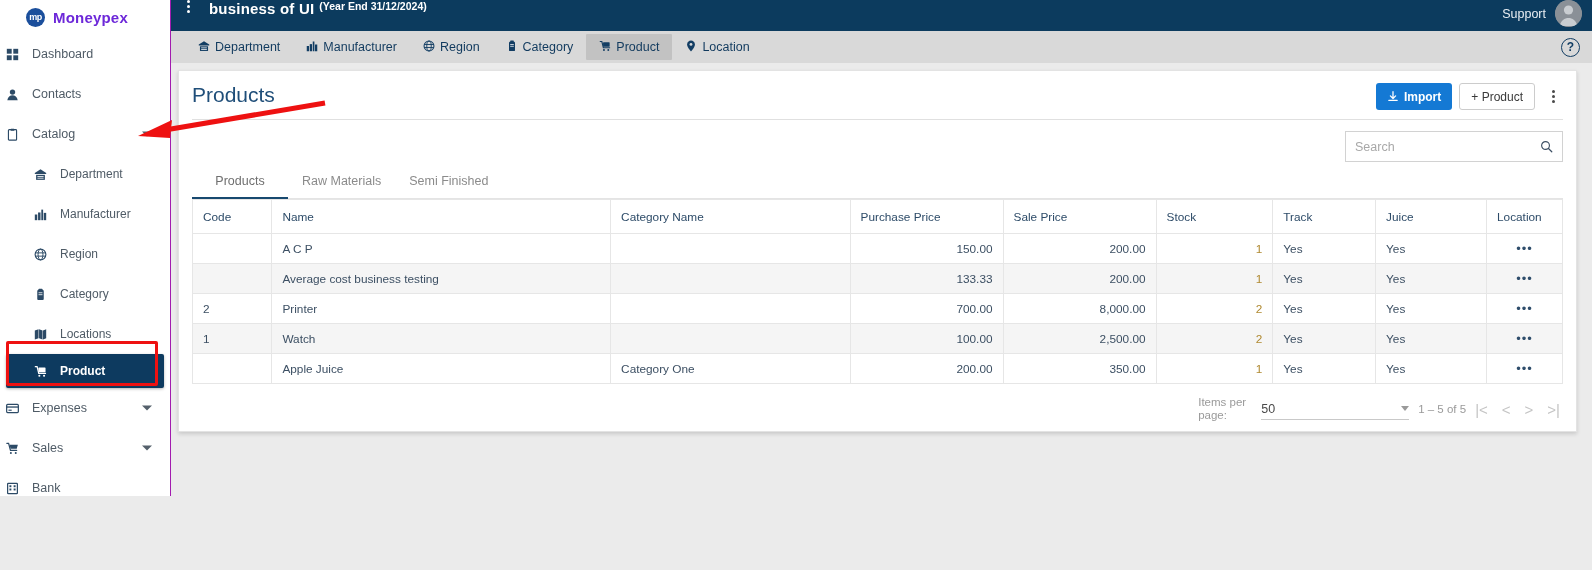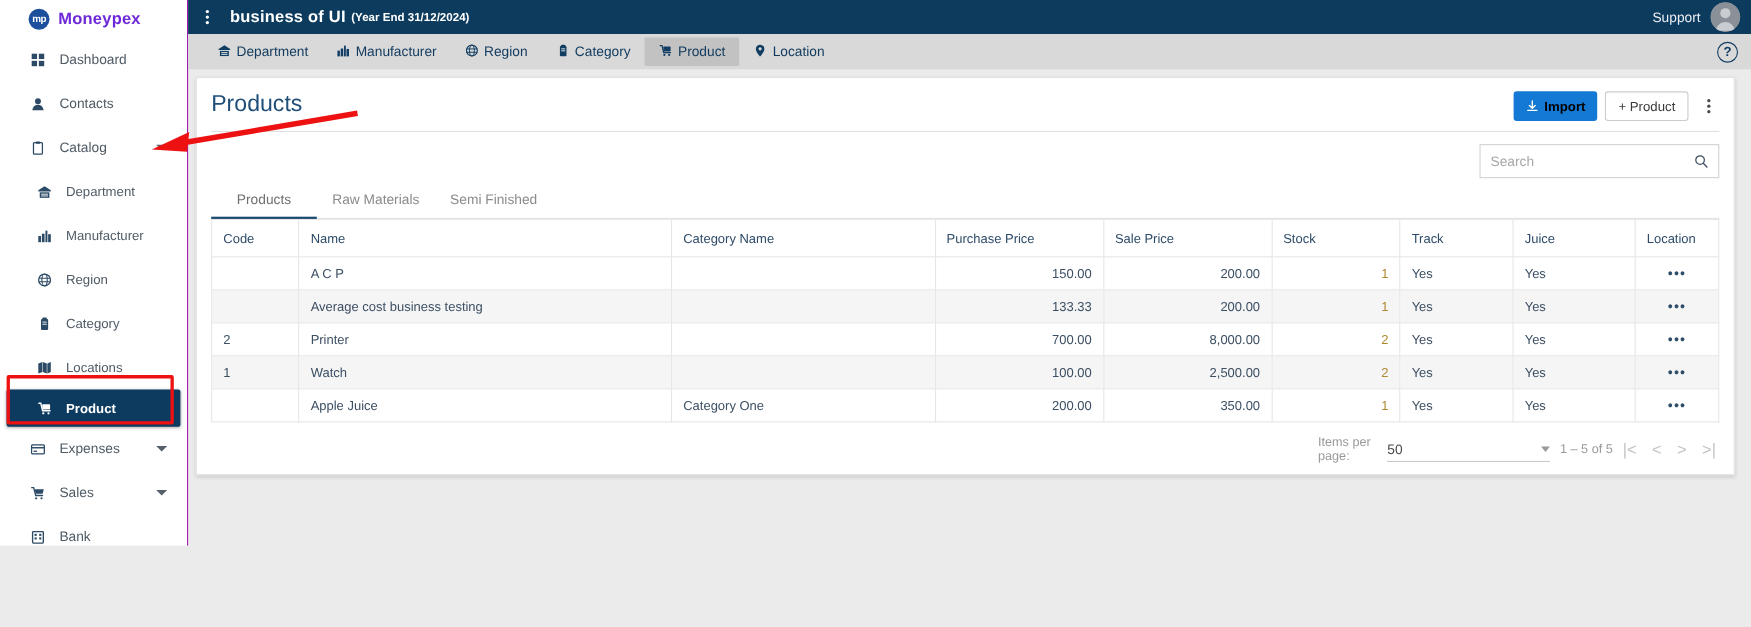--- a/index.html
+++ b/index.html
@@ -25,21 +25,21 @@
     width: 19px; height: 19px; border-radius: 50%;
     background: #1b4f9c; color: #fff;
     font-size: 9px; font-weight: bold;
     display: flex; align-items: center; justify-content: center;
     letter-spacing: -0.5px;
   }
   .logo-text { font-size: 15px; font-weight: bold; color: #6d28d9; letter-spacing: 0.2px; }
 
   .nav-item {
     display: flex; align-items: center;
-    height: 40px; padding-left: 28px; cursor: pointer;
+    height: 40px; padding-left: 6px; cursor: pointer;
     color: #4f5b66; font-size: 12.5px; position: relative;
   }
   .nav-item .ic {
     width: 20px; display: flex; align-items: center; justify-content: flex-start;
     color: #2c4a66; flex: 0 0 20px;
   }
   .nav-item .lbl { margin-left: 6px; }
   .nav-item.sub { padding-left: 34px; font-size: 12px; }
   .nav-item .caret {
     position: absolute; right: 18px; top: 50%;
@@ -57,21 +57,21 @@
   .nav-item.active-sub .lbl { font-weight: bold; font-size: 12px; }
   .red-box {
     position: absolute; left: 6px; top: 341px; width: 152px; height: 45px;
     border: 3px solid #ee1111; border-radius: 2px; pointer-events: none; z-index: 40;
   }
 
   
   .topbar {
     position: absolute; left: 171px; top: 0; width: 1421px; height: 31px;
     background: #0c3b5e; color: #fff;
-    display: flex; align-items: center;
+    display: flex; align-items: flex-start;
   }
   .kebab-v {
     width: 22px; margin-left: 6px;
     display: flex; flex-direction: column; align-items: center; gap: 2px;
     cursor: pointer;
   }
   .kebab-v i { width: 3px; height: 3px; background: #fff; border-radius: 50%; display: block; }
   .biz-title { font-size: 15px; font-weight: bold; margin-left: 10px; letter-spacing: .2px; }
   .biz-year { font-size: 10.5px; font-weight: bold; margin-left: 5px; }
   .topbar-right { margin-left: auto; display: flex; align-items: center; gap: 9px; padding-right: 10px; }
@@ -109,21 +109,21 @@
   .card-head {
     display: flex; align-items: flex-start;
     padding: 12px 14px 0 13px; position: relative; height: 48px;
   }
   .page-title { font-size: 21px; color: #1f4e79; font-weight: normal; }
   .head-actions { margin-left: auto; display: flex; align-items: center; gap: 7px; }
   .btn {
     height: 27px; display: flex; align-items: center; gap: 5px;
     padding: 0 11px; font-size: 12px; cursor: pointer; border-radius: 3px;
   }
-  .btn-import { background: #1479d4; color: #000000; font-weight: bold; }
+  .btn-import { background: #1479d4; color: #ffffff; font-weight: bold; }
   .btn-product { background: #fff; color: #3a3a3a; border: 1px solid #ccc; }
   .kebab-h {
     width: 18px; display: flex; flex-direction: column; align-items: center; gap: 2px;
     cursor: pointer; margin-left: 2px;
   }
   .kebab-h i { width: 3px; height: 3px; border-radius: 50%; background: #4a4a4a; display: block; }
 
   .head-rule { height: 1px; background: #e0e0e0; margin: 0 13px; }
 
   .search-row { display: flex; justify-content: flex-end; padding: 11px 13px 0 0; }

